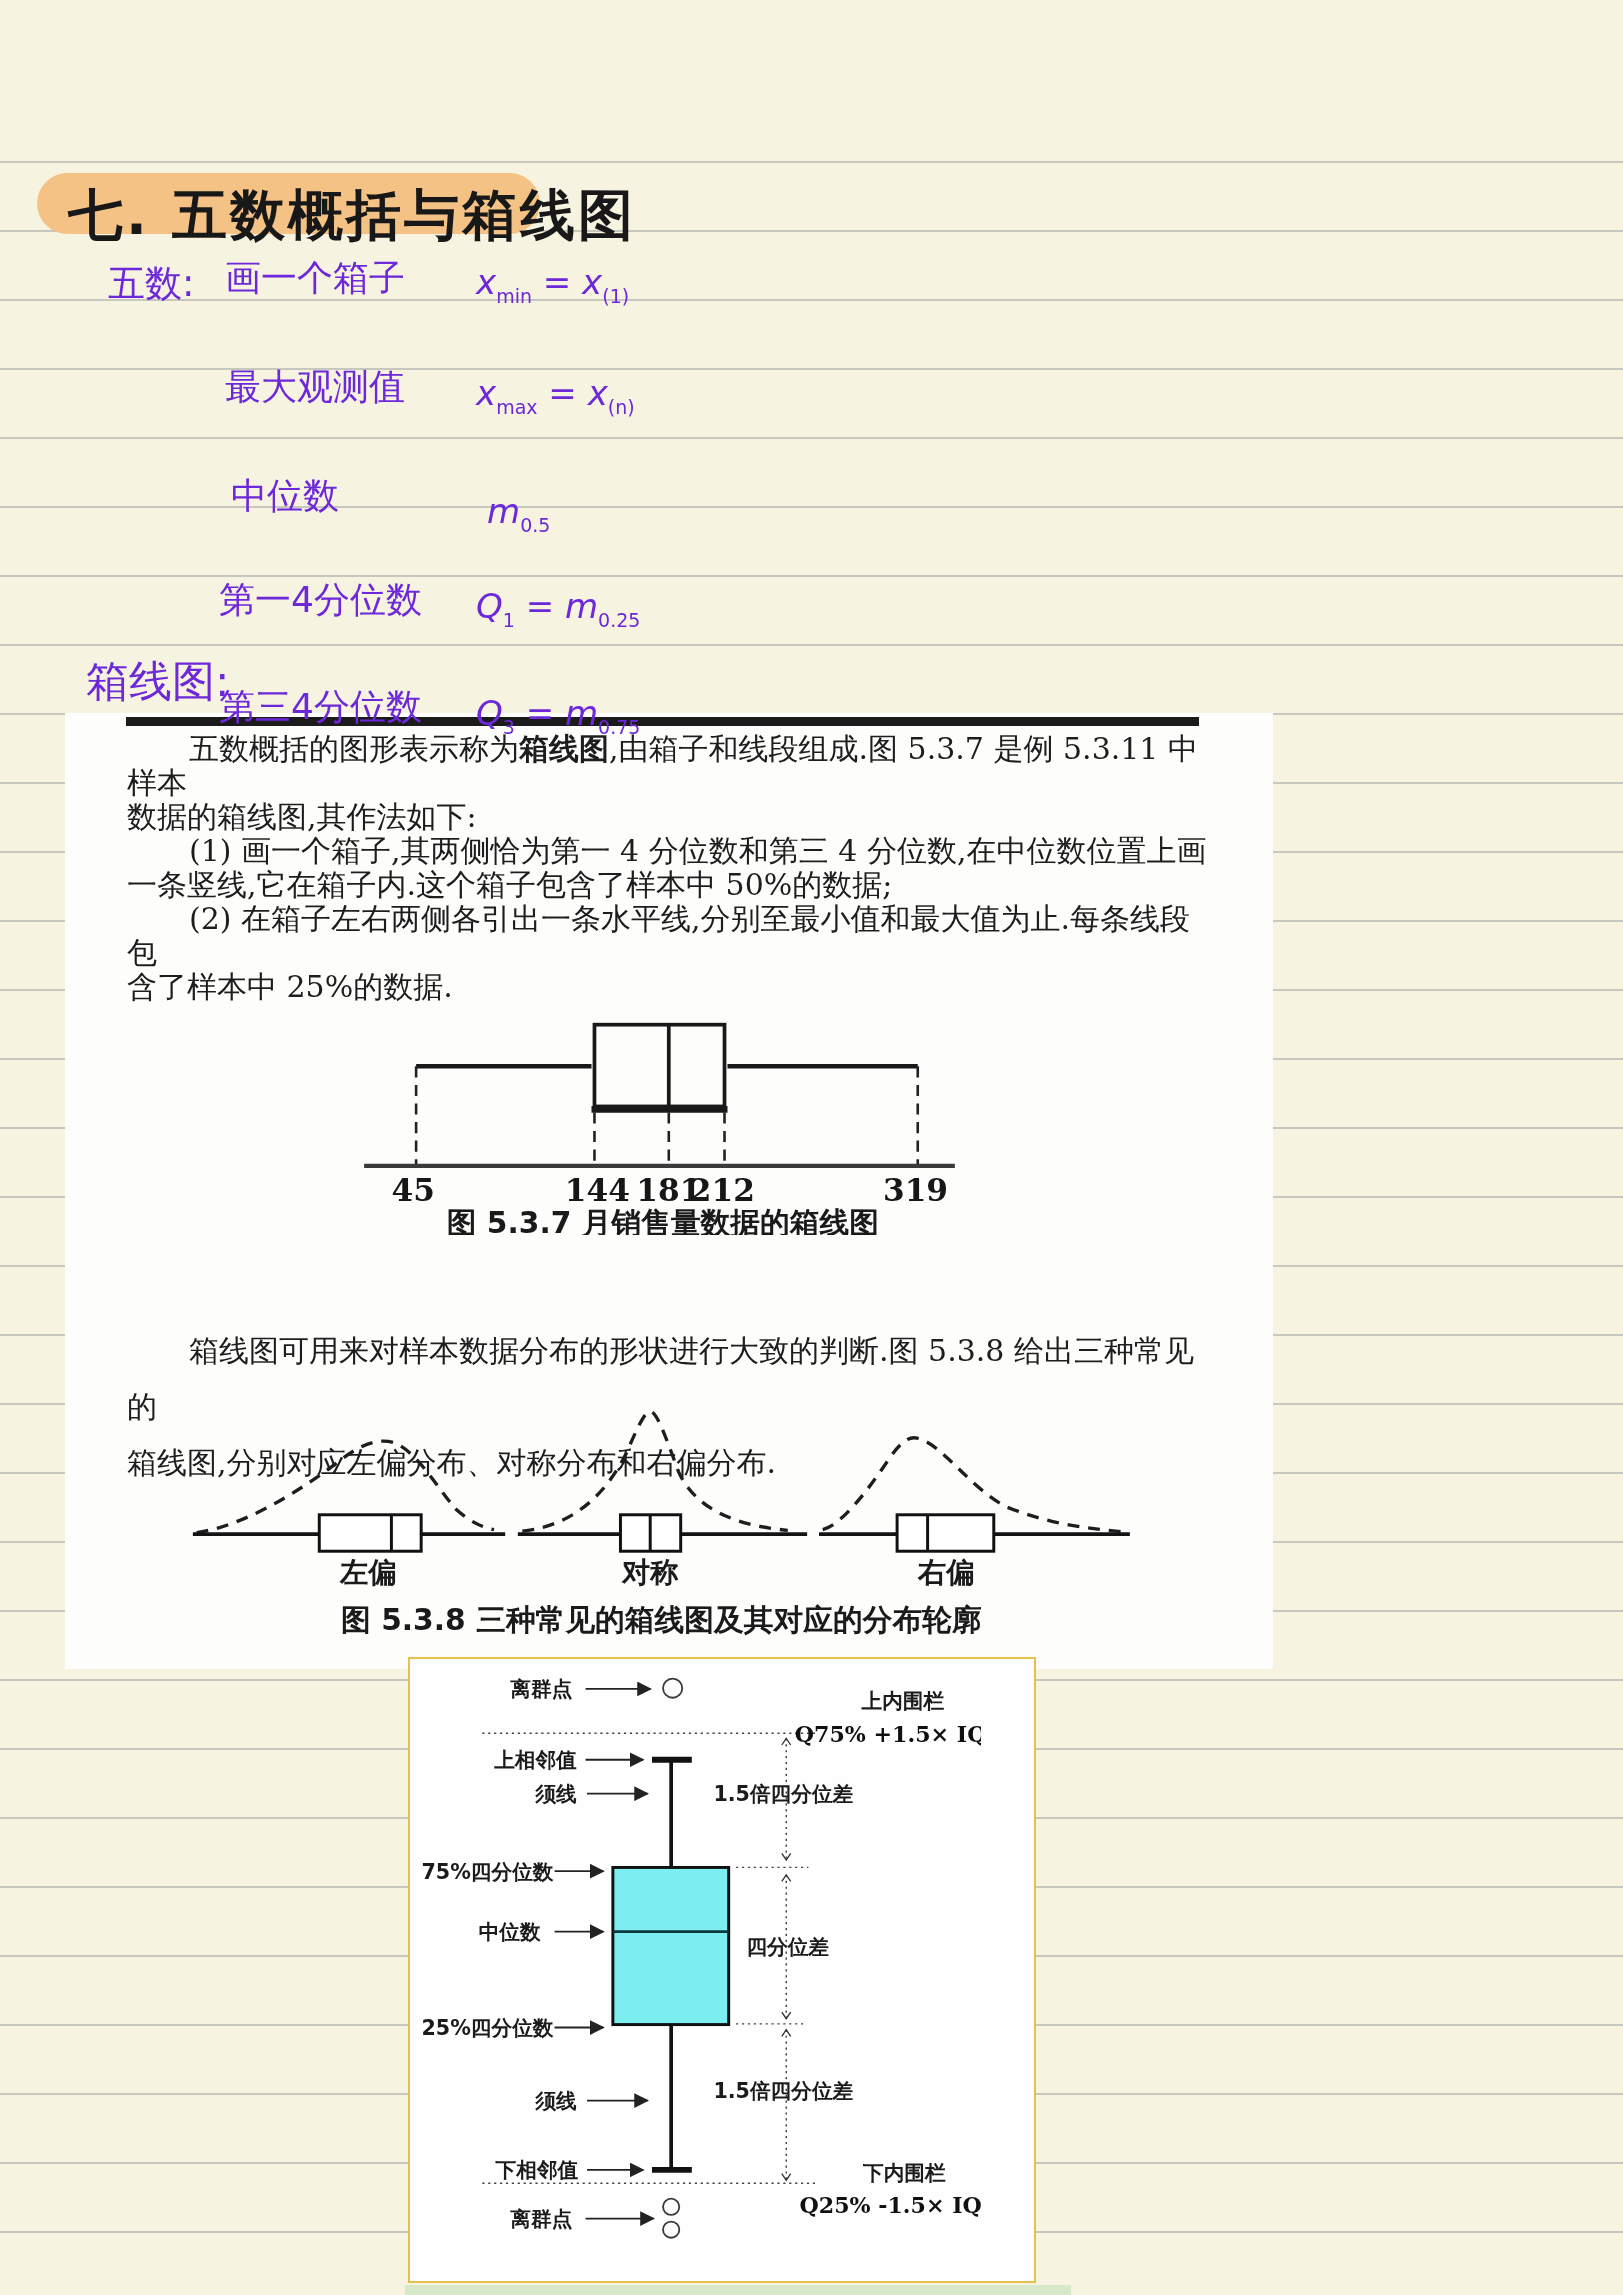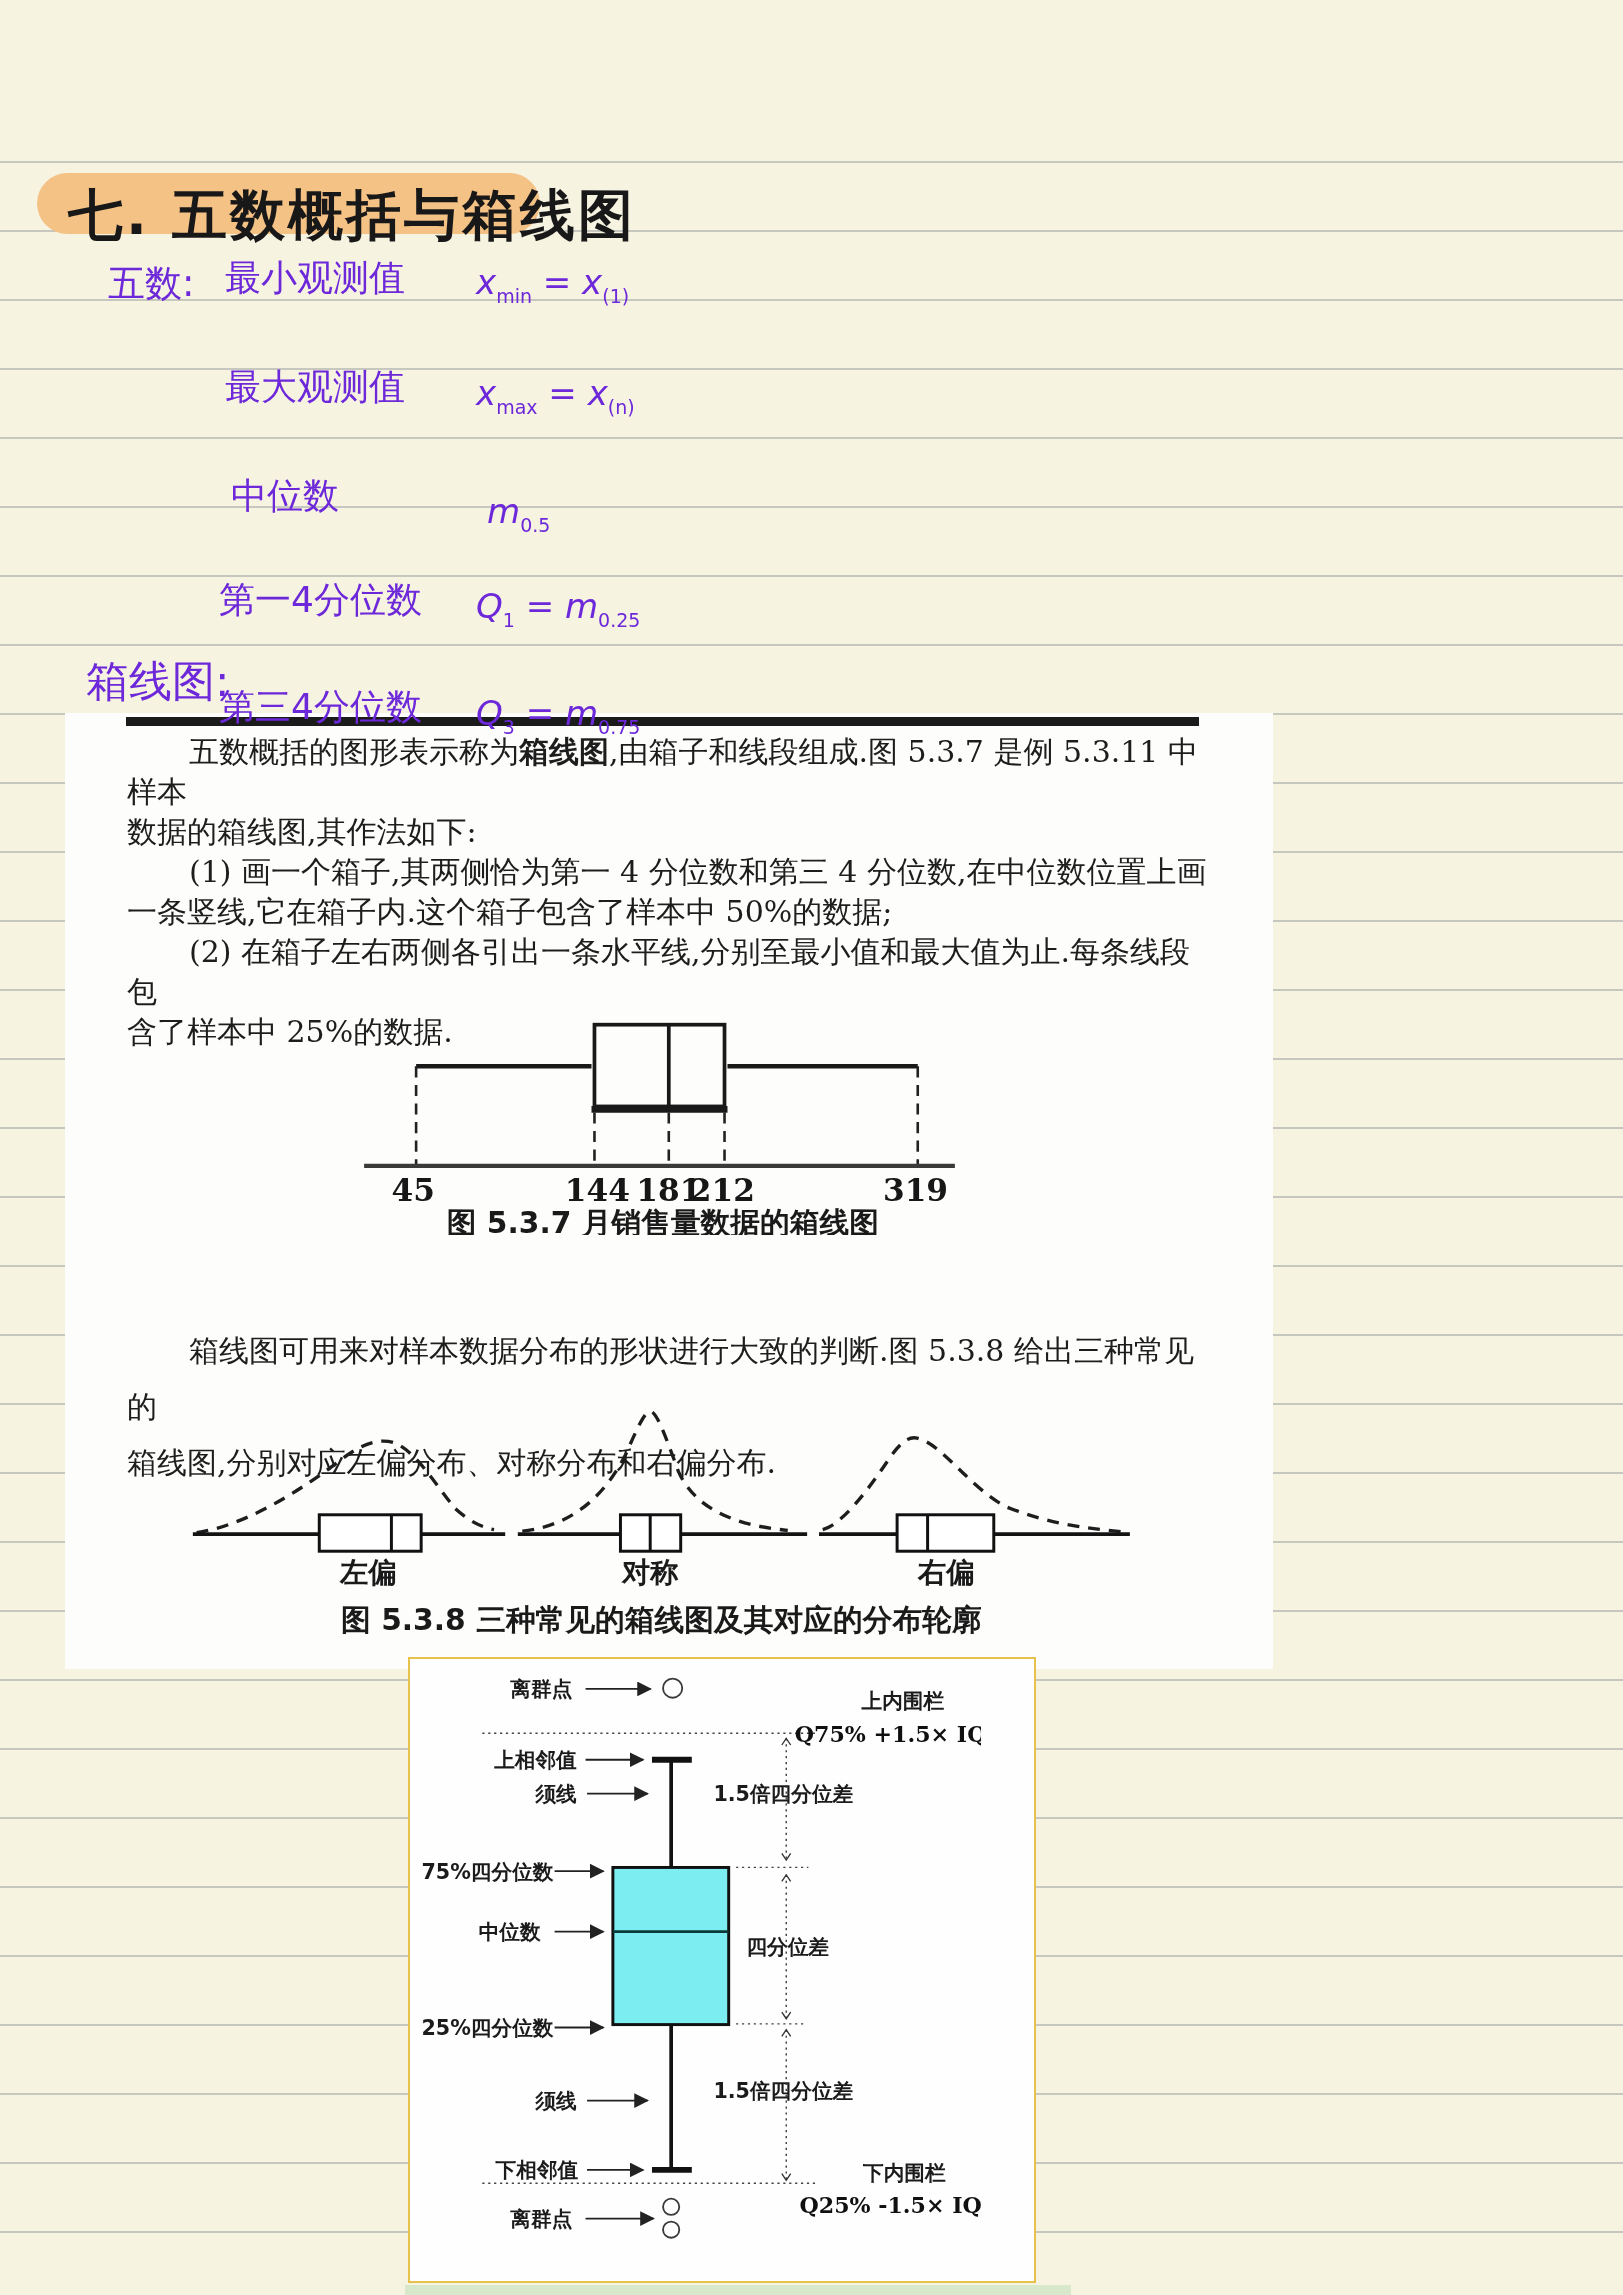--- a/index.html
+++ b/index.html
@@ -30,21 +30,21 @@
   .hw-formula .sub{font-size:19px;vertical-align:-9px;font-style:normal;}
   .hw-heading{font-size:43px;font-weight:500;}
   
   .book{
     position:absolute;left:65px;top:713px;width:1208px;height:956px;
     background:#fdfdfb;z-index:1;
   }
   .book-topbar{position:absolute;left:61px;top:3.7px;width:1073px;height:9px;background:#1b1b1b;}
   .p1,.p2{
     position:absolute;left:62px;width:1086px;
-    font-family:"DejaVu Serif",serif;font-size:30px;line-height:40px;color:#1d1d1d;
+    font-family:"DejaVu Serif",serif;font-size:30px;line-height:34px;color:#1d1d1d;
   }
   .p1{top:19.3px;}
   .p2{top:610px;line-height:56px;}
   .ind{text-indent:62px;}
   .b{font-weight:bold;}
   .figsvg{position:absolute;}
   .fig-num{font:bold 42px "DejaVu Serif",serif;fill:#171717;}
   .fig-cap{font:bold 40px "DejaVu Sans",sans-serif;fill:#1a1a1a;}
   .fig-lab{font:bold 38px "DejaVu Sans",sans-serif;fill:#1a1a1a;}
   
@@ -60,21 +60,21 @@
 <body>
 
 <div class="rules"></div>
 
 <div class="title-pill"></div>
 <div class="title-text hw">七. 五数概括与箱线图</div>
 
 <div class="hw hw-big" style="left:108px;top:259px;">五数:</div>
 
 <div class="hw" style="left:225px;top:254px;">
-  <span class="hw-label">最小观测值</span>
+  <span class="hw-label">画一个箱子</span>
 </div>
 <div class="hw hw-formula" style="left:476px;top:262px;">
   <span>x</span><span class="sub">min</span>
   <span>=</span>
   <span>x</span><span class="sub">(1)</span>
 </div>
 
 <div class="hw" style="left:225px;top:363px;">
   <span class="hw-label">最大观测值</span>
 </div>

